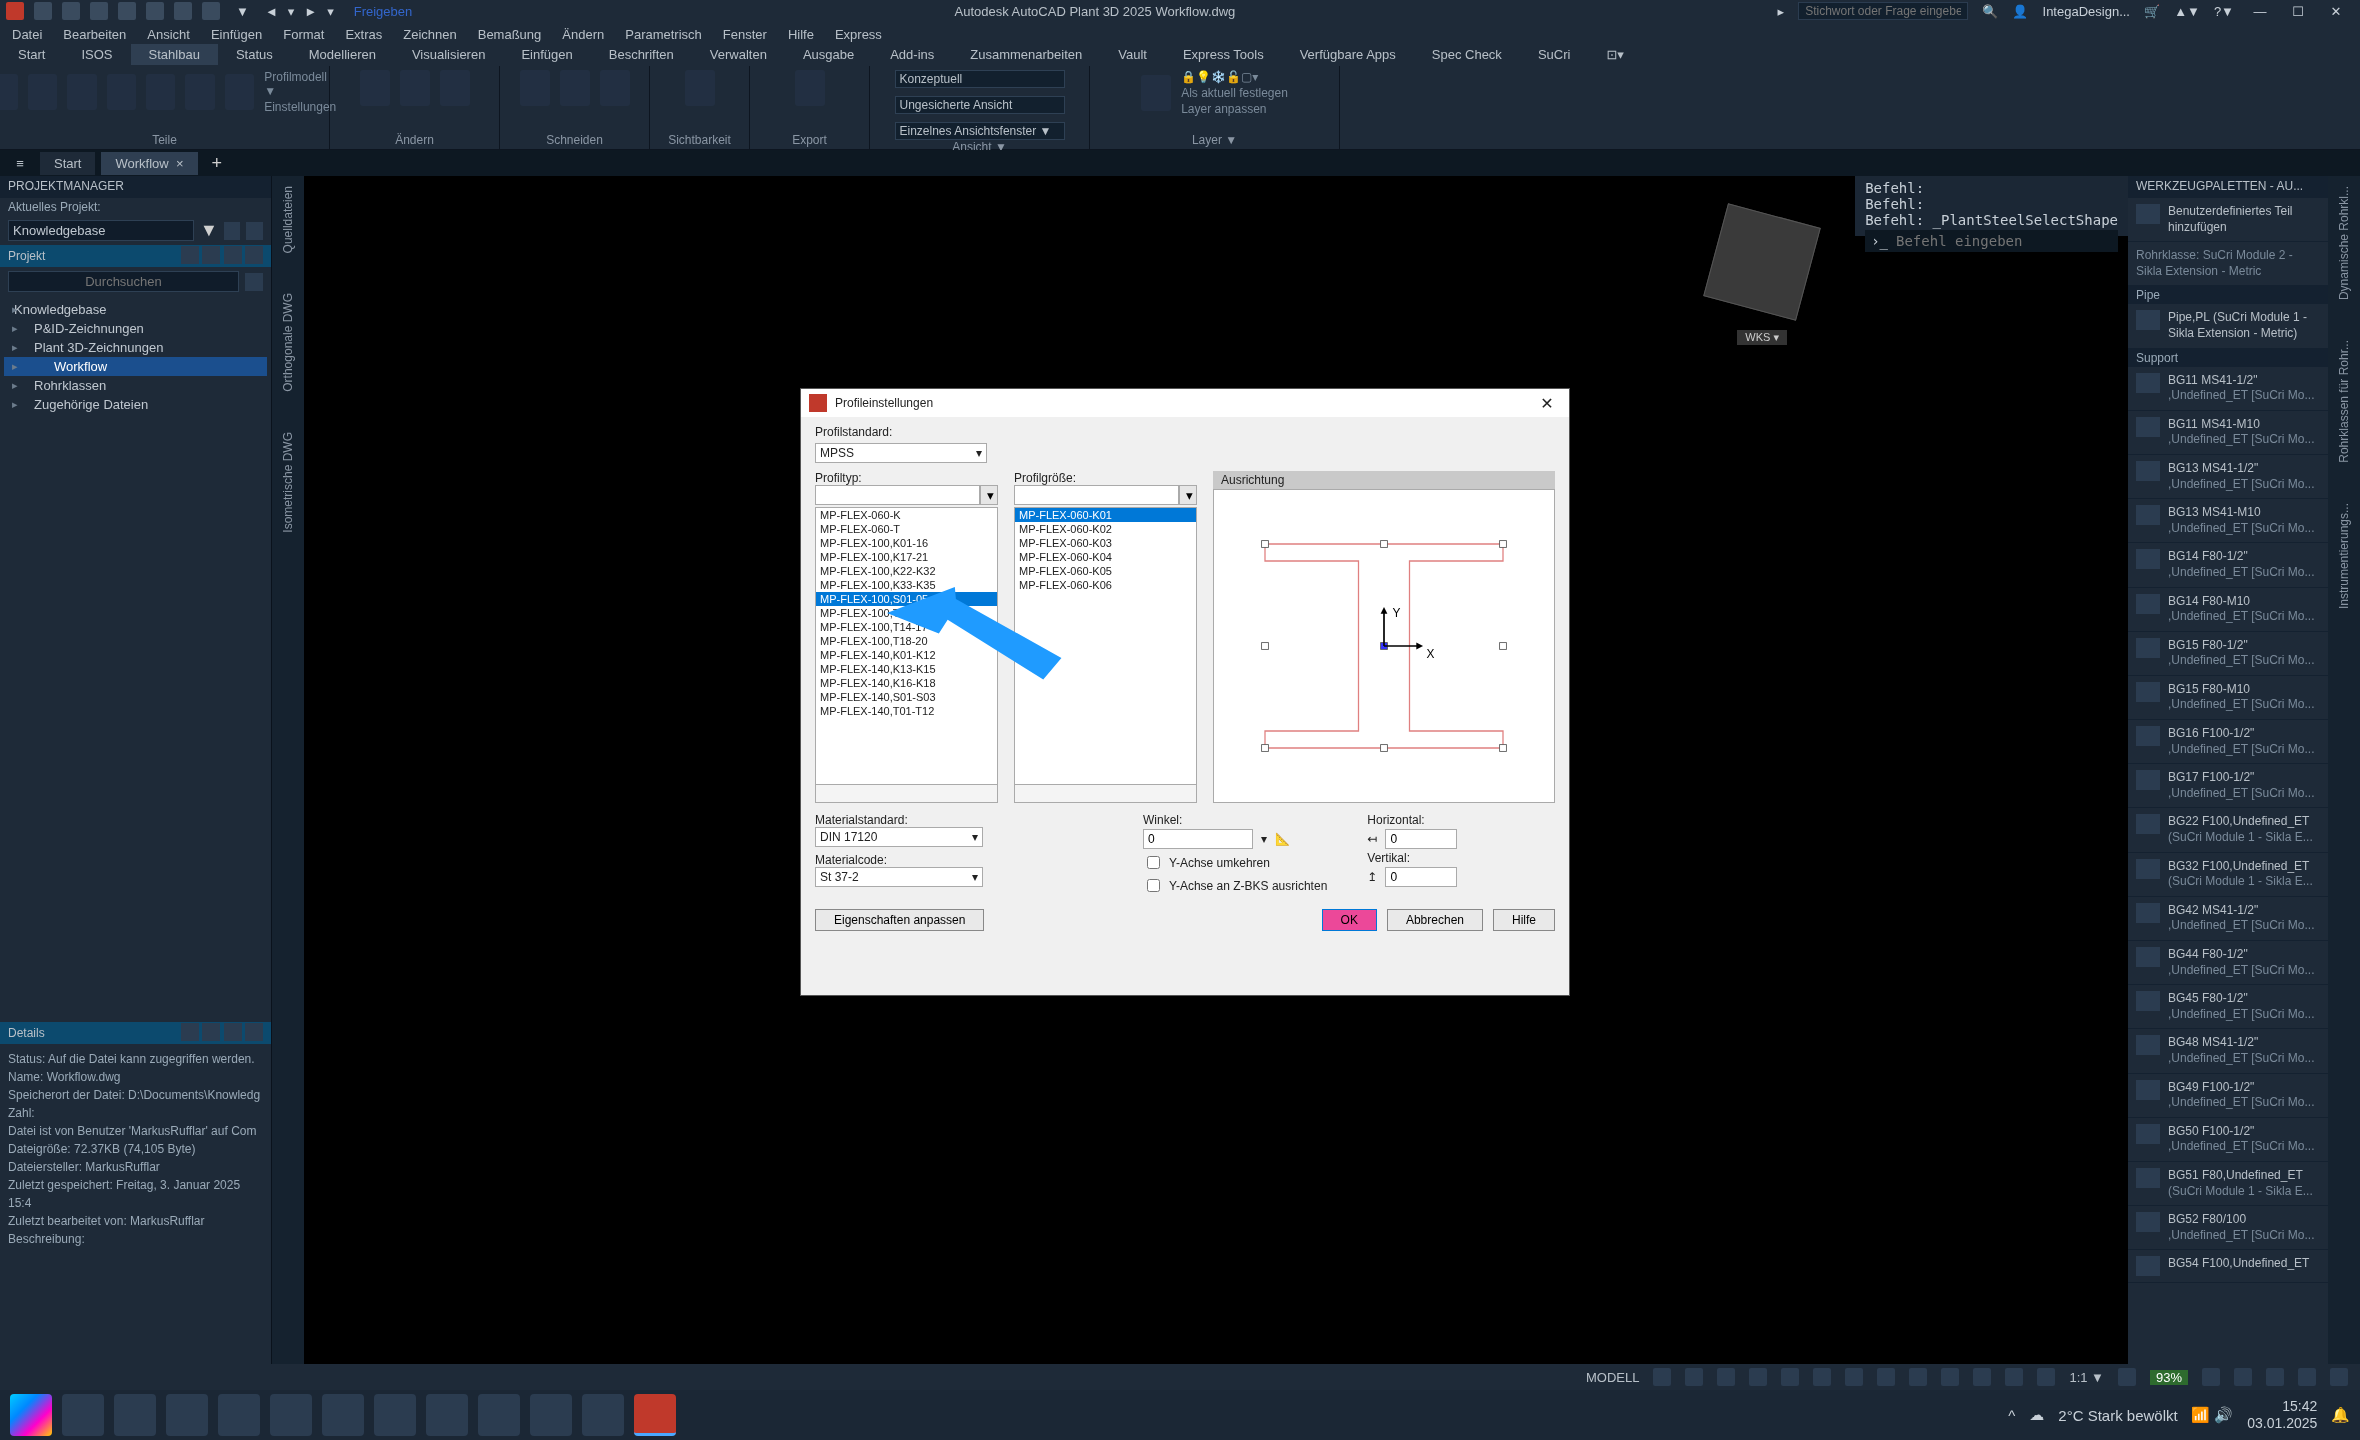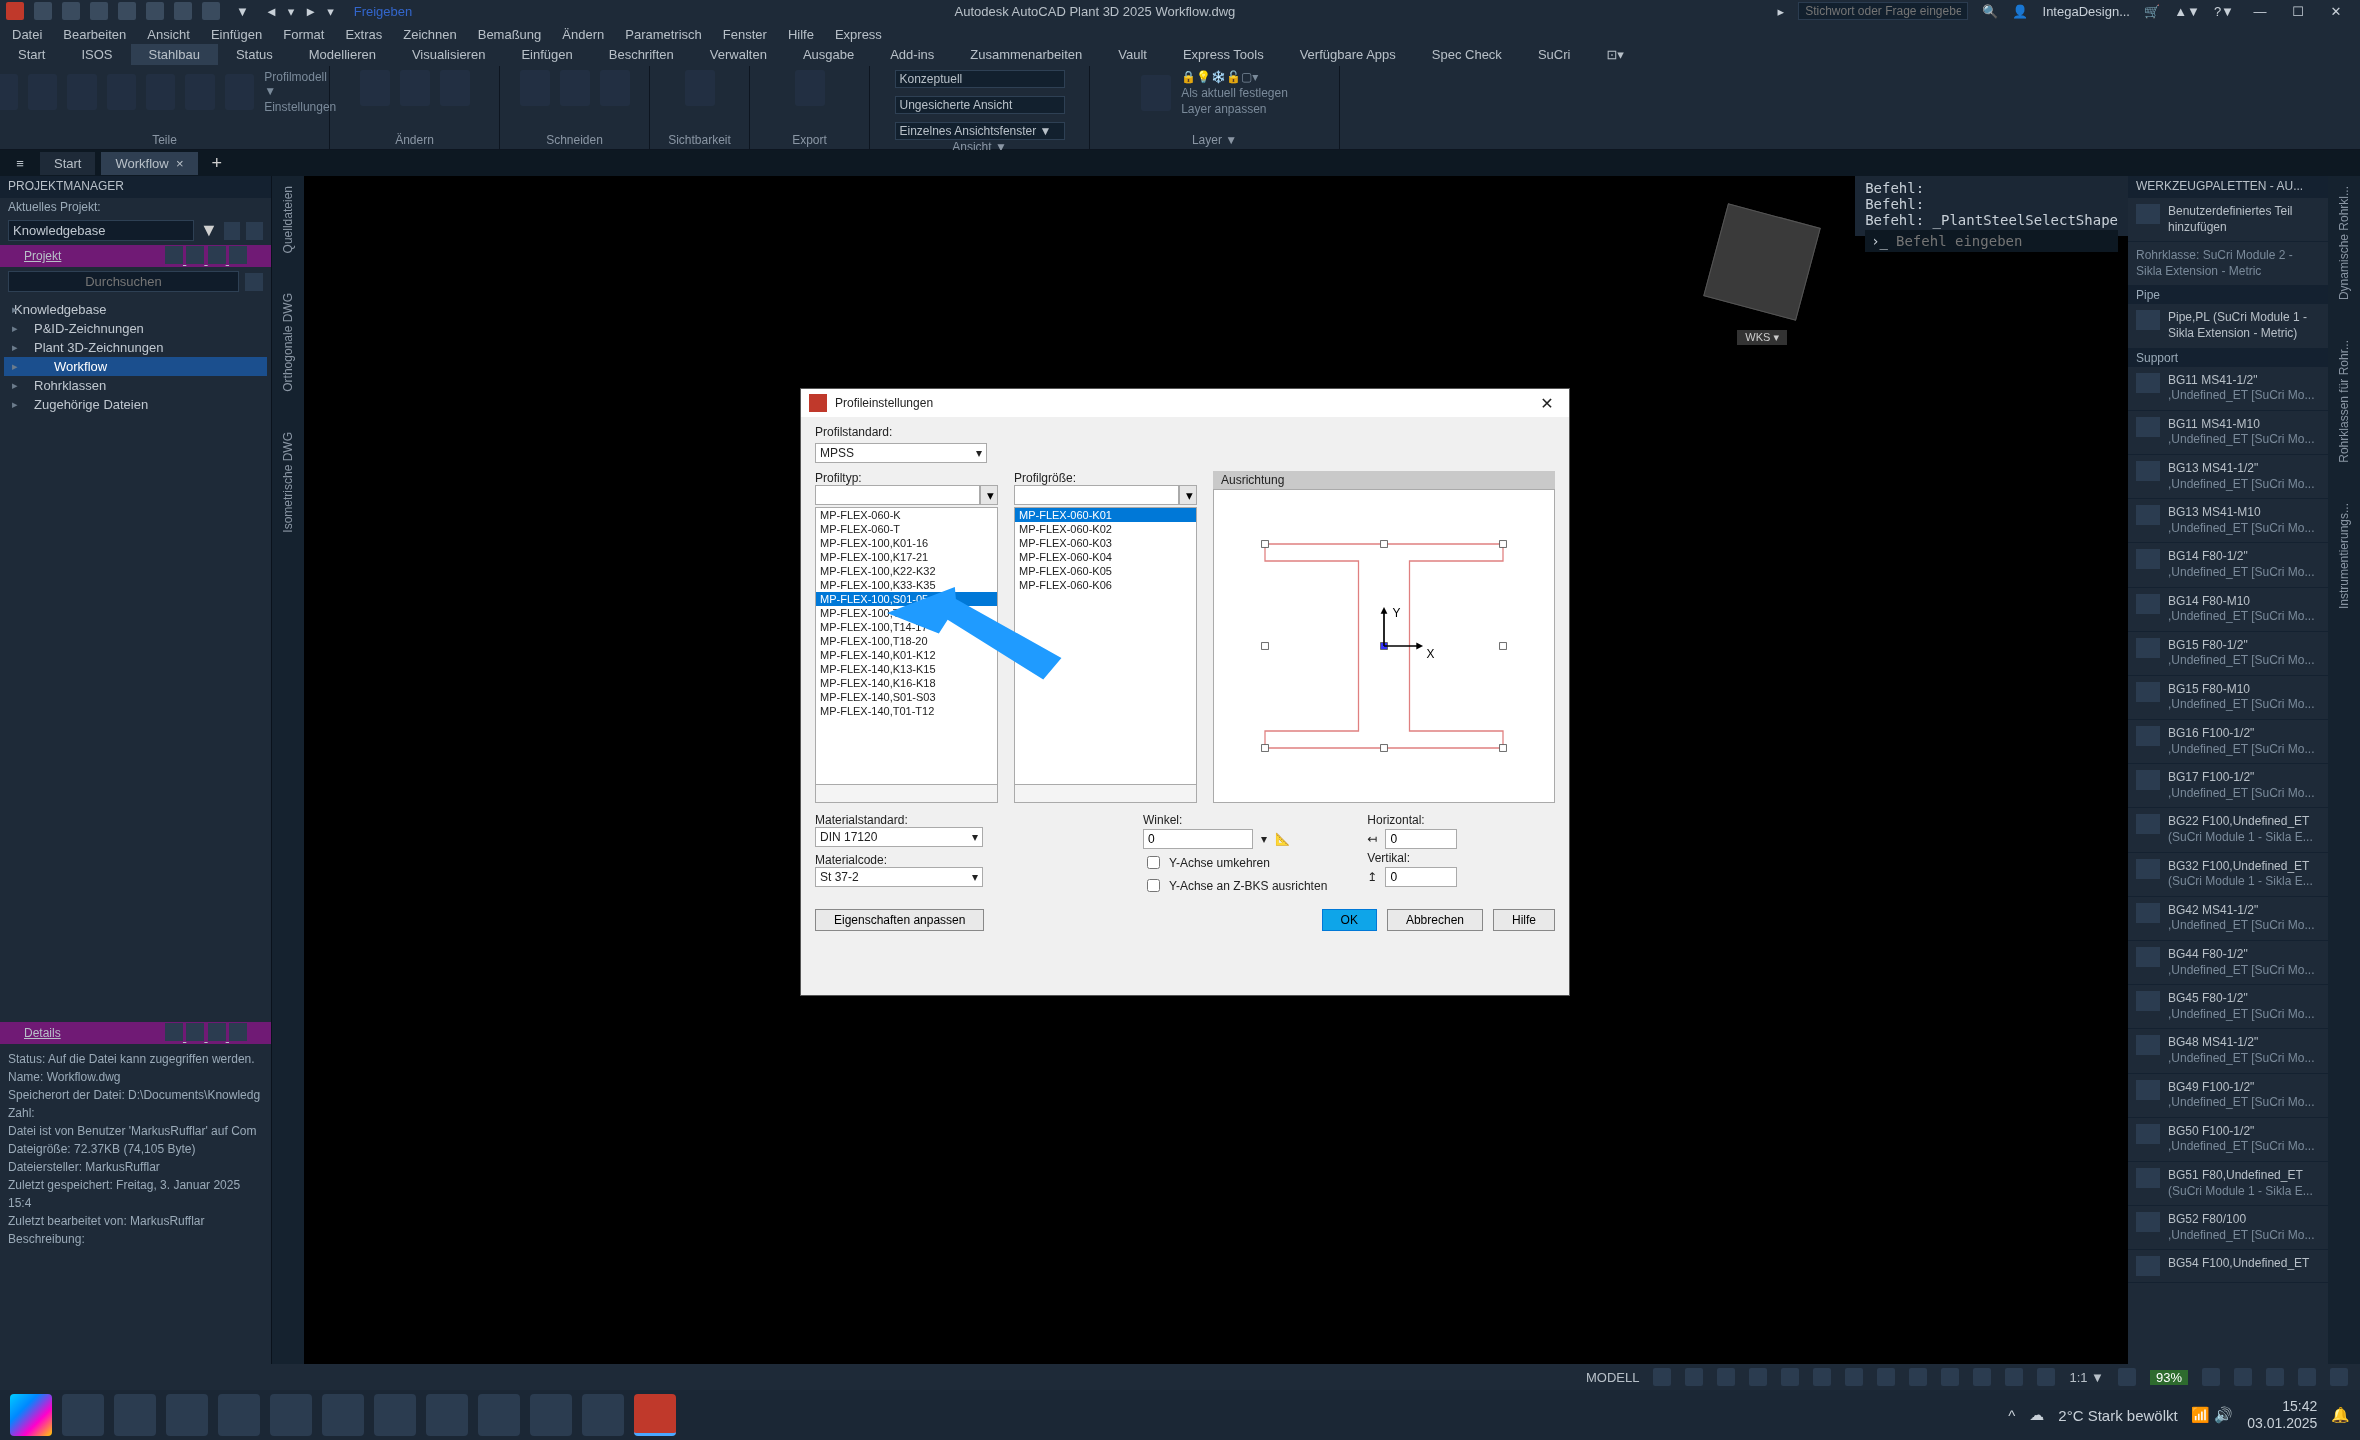--- a/index.html
+++ b/index.html
@@ -127,28 +127,28 @@
   .bottom-row { display:flex; gap:16px; margin-top:10px; }
   .bottom-left { flex:0 0 312px; }
   .bottom-right { flex:1; }
   .field-pair { display:flex; align-items:center; gap:8px; margin:2px 0; }
   .num { width:72px; border:1px solid #aaa; padding:2px 4px; font-size:12px; }
   .chk { display:flex; align-items:center; gap:6px; margin:4px 0; }
   .dlg-buttons { display:flex; justify-content:space-between; margin-top:10px; }
   .dlg-buttons .left { }
   .dlg-buttons .right { display:flex; gap:10px; }
   .btn { border:1px solid #888; background:#e9e9e9; padding:3px 18px; font-size:12px; }
-  .btn.primary { border:1px solid #0078d7; background:#0ea5e9; }
+  .btn.primary { border:1px solid #0078d7; background:#ec4899; }
   
   .arrow { position:absolute; left:880px; top:575px; width:200px; height:140px; pointer-events:none; }
   
   .bar-ic { width:18px; height:18px; background:#2b3c50; display:inline-block; }
   .pct-box { background:#2e6b2e; color:#fff; padding:0 6px; font-size:13px; }
-  .proj-bar { height:22px; background:#701a75; font-size:12px; color:#b8c0c8;
-              padding:3px 24px; display:flex; align-items:center; justify-content:space-between;text-decoration:underline;}
+  .proj-bar { height:22px; background:#0c4a6e; font-size:12px; color:#b8c0c8;
+              padding:3px 8px; display:flex; align-items:center; justify-content:space-between;}
 </style>
 </head>
 <body>
 
 <div class="window">
 
   <div class="title-bar">
     <div class="left-qat">
       <div class="qat-ic red"></div>
       <div class="qat-ic"></div>

